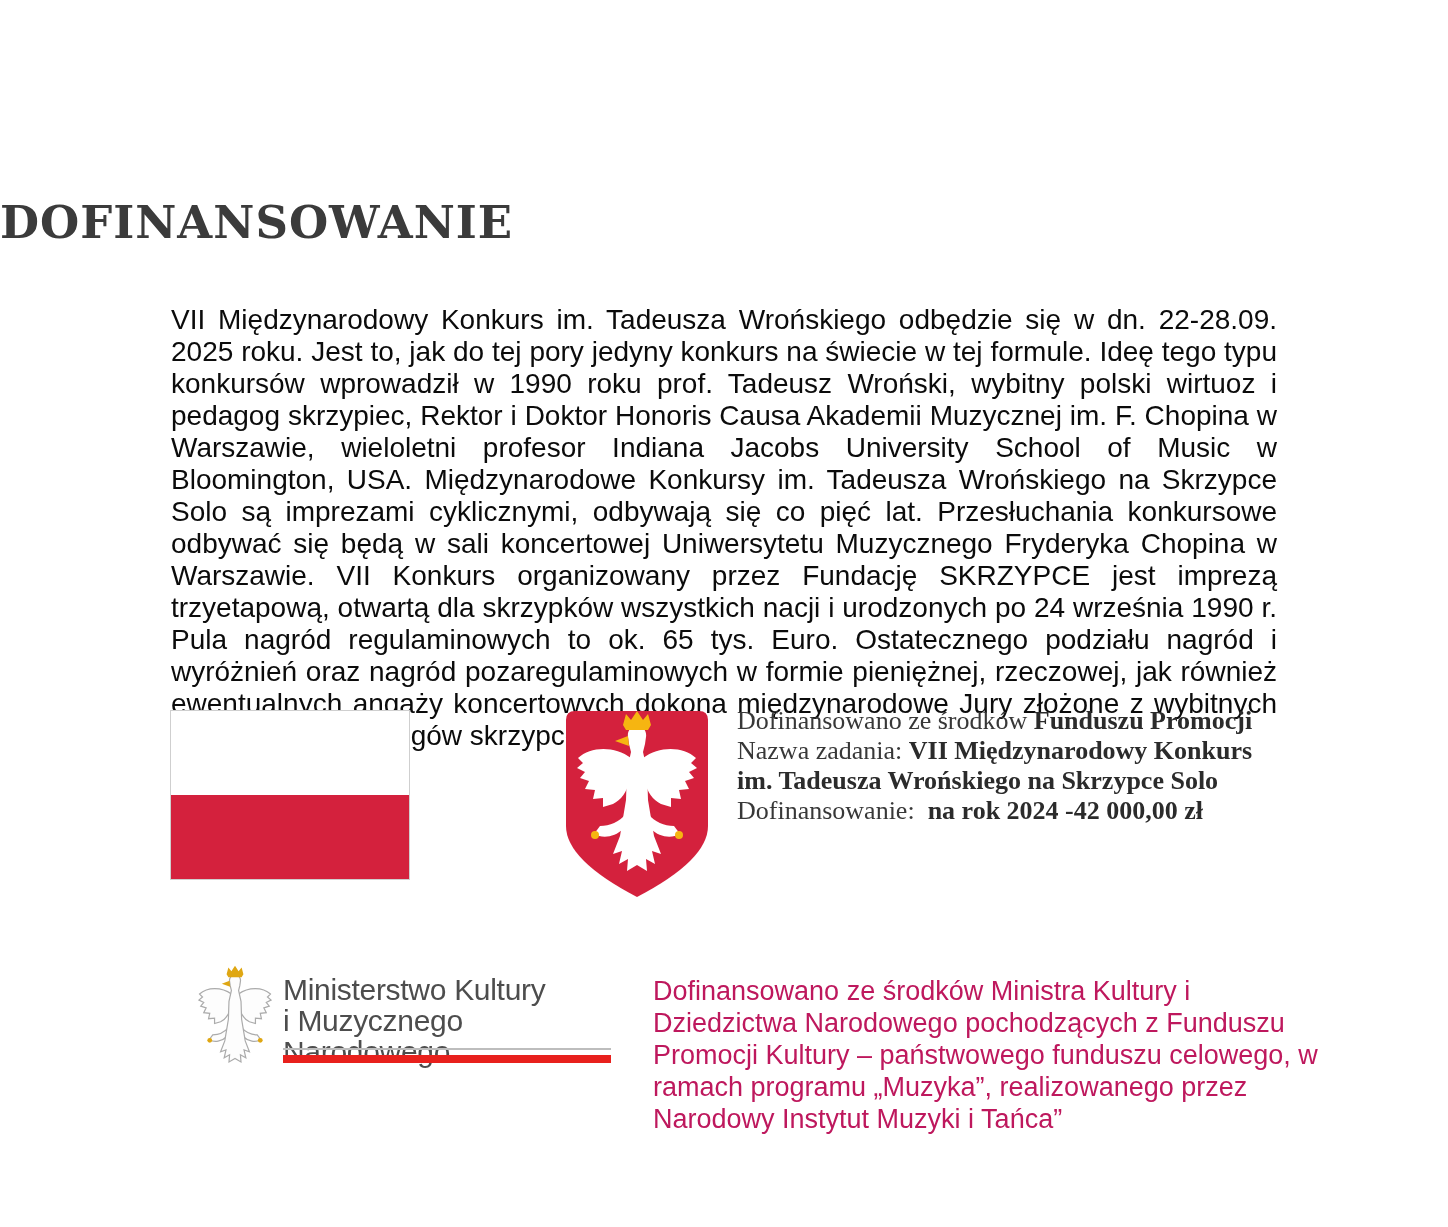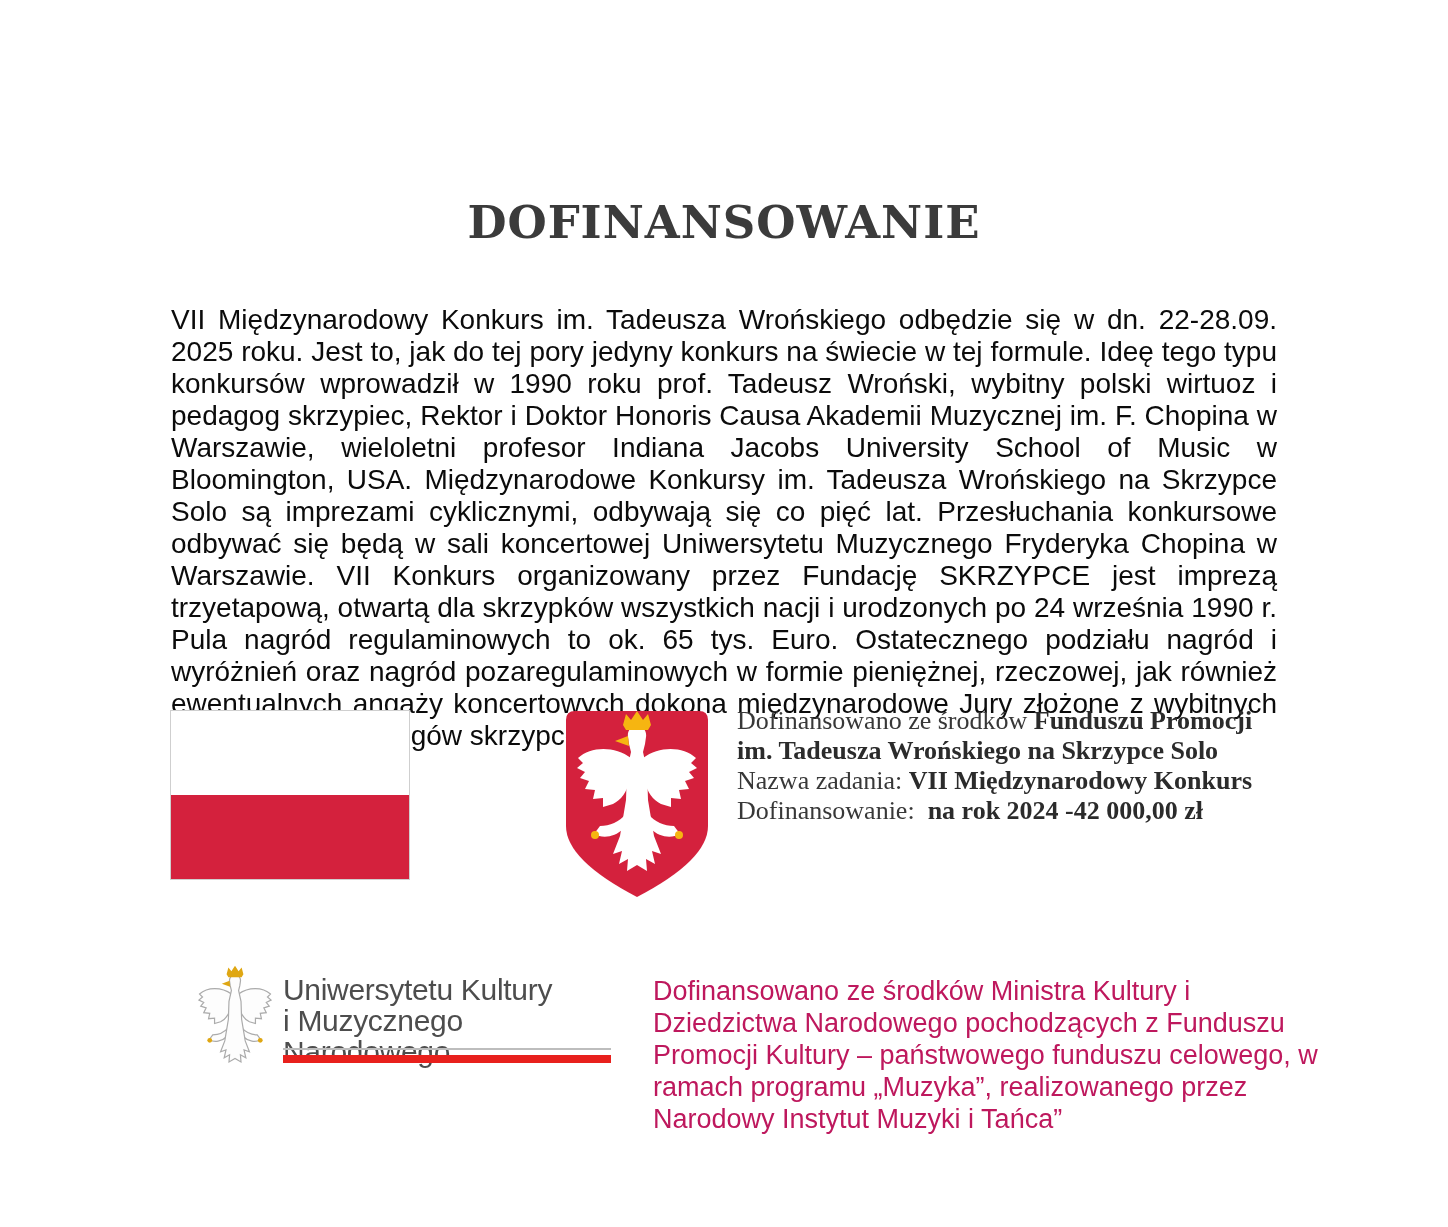--- a/index.html
+++ b/index.html
@@ -7,21 +7,20 @@
     position:relative;
     width:1448px;
     height:1227px;
     background:#ffffff;
     font-family:"Liberation Sans", sans-serif;
     overflow:hidden;
   }
   .doc-title{
     position:absolute;
     top:166px; left:0; width:1448px;
-    text-align:center;
     font-family:"DejaVu Serif", serif;
     font-weight:700;
     font-size:45px;
     letter-spacing:1px;
     color:#3b3b3b;
   }
   .intro{
     position:absolute;
     top:276px; left:171px; width:1106px;
     font-size:28px;
@@ -112,31 +111,31 @@
 
   <div class="flag"></div>
 
   <svg class="emblem" viewBox="0 0 148 192" style="--feather:#ffffff; --gold:#f6b511;">
     <path d="M12 3 H136 Q145 3 145 12 V118 Q145 152 74 189 Q3 152 3 118 V12 Q3 3 12 3 Z" fill="#d4213d"></path>
     <use href="#eagle"></use>
   </svg>
 
   <div class="funding">
     <div class="funding-line"><span>Dofinansowano ze środków </span><b>Funduszu Promocji</b></div>
+    <div class="funding-line"><span>Nazwa zadania: </span><b>VII Międzynarodowy Konkurs</b></div>
     <div class="funding-line"><span></span><b>im. Tadeusza Wrońskiego na Skrzypce Solo</b></div>
-    <div class="funding-line"><span>Nazwa zadania: </span><b>VII Międzynarodowy Konkurs</b></div>
     <div class="funding-line"><span>Dofinansowanie:  </span><b>na rok 2024 -42 000,00 zł</b></div>
   </div>
 
   <div class="ministry-logo">
     <svg class="ministry-eagle" width="82" height="101" viewBox="6 0 136 168" style="--feather:#fdfdfd; --gold:#dfa713; --line:#ababab; --sw:2;">
       <use href="#eagle"></use>
     </svg>
     <div class="ministry-name">
-      <div>Uniwersytetu Kultury</div>
+      <div>Ministerstwo Kultury</div>
       <div>i Muzycznego Narodowego</div>
     </div>
     <div class="ministry-rule">
       <div class="rule-gray"></div>
       <div class="rule-red"></div>
     </div>
   </div>
 
   <p class="ministry-paragraph">Dofinansowano ze środków Ministra Kultury i Dziedzictwa Narodowego pochodzących z Funduszu Promocji Kultury – państwowego funduszu celowego, w ramach programu „Muzyka”, realizowanego przez Narodowy Instytut Muzyki i Tańca”</p>
 

